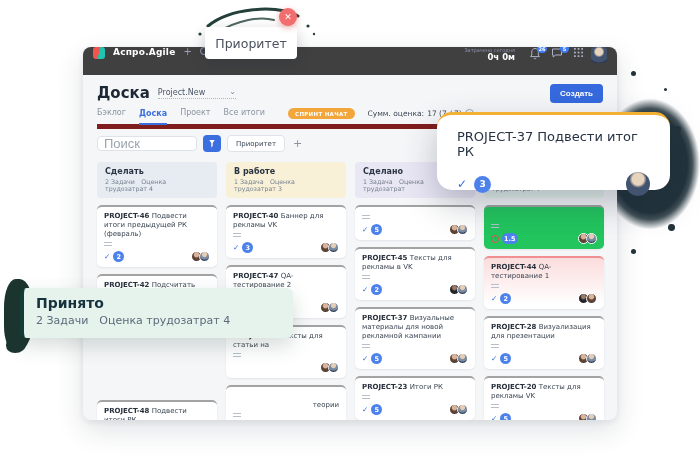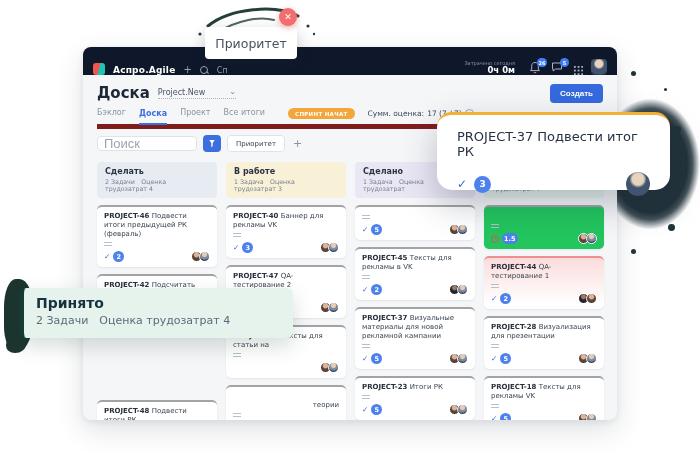--- a/index.html
+++ b/index.html
@@ -17,21 +17,21 @@
     18px 140px 0 2px #22333b,-2px 96px 0 1px #22333b,-6px 50px 0 2px #22333b;}
   .ink-left{left:4px;top:279px;width:30px;height:72px;border-radius:45% 55% 60% 40%;background:#1c352f;}
   .ink-left::after{content:"";position:absolute;left:2px;top:58px;width:20px;height:16px;border-radius:50% 40% 55% 45%;background:#1c352f;}
   .ink-top{left:190px;top:0;width:130px;height:42px;z-index:2;}
 
   
   .win{position:absolute;left:83px;top:47px;width:534px;height:373px;background:#f5f6f8;border-radius:8px;
        box-shadow:0 10px 28px rgba(30,40,60,.14),0 2px 6px rgba(30,40,60,.08);overflow:hidden;z-index:1;}
 
   
-  .nav{height:28px;background:#0f172a;display:flex;align-items:flex-end;gap:8px;padding:0 10px;}
+  .nav{height:28px;background:#404040;display:flex;align-items:flex-start;gap:8px;padding:0 10px;}
   .logo{width:12px;height:12px;border-radius:3px;background:linear-gradient(105deg,#f0564d 48%,#20c5b2 52%);flex:none;}
   .brand{color:#ffffff;font-size:9px;font-weight:700;letter-spacing:.2px;}
   .nav-ic{color:#9aa0b8;font-size:10px;line-height:1;}
   .nav-search{width:9px;height:9px;position:relative;}
   .nav-search::before{content:"";position:absolute;left:0;top:0;width:6px;height:6px;border:1.2px solid #9aa0b8;border-radius:50%;}
   .nav-search::after{content:"";position:absolute;left:6px;top:6px;width:3px;height:1.2px;background:#9aa0b8;transform:rotate(45deg);}
   .nav-label{color:#9aa0b8;font-size:8px;}
   .nav-spacer{flex:1;}
   .time{text-align:right;margin-right:6px;}
   .time .cap{font-size:5px;color:#8f94ad;}
@@ -381,21 +381,21 @@
           <div class="cf">
             <span class="chk">✓</span>
             <span class="est">5</span>
             <span class="avs">
                 <i class="av av-w"></i>
                 <i class="av av-m"></i>
               </span>
           </div>
         </div>
         <div class="card">
-          <div class="ct"><span class="cid">PROJECT-18</span> <span>Тексты для рекламы VK</span></div>
+          <div class="ct"><span class="cid">PROJECT-20</span> <span>Тексты для рекламы VK</span></div>
           <div class="dicon"></div>
           <div class="cf">
             <span class="chk">✓</span>
             <span class="est">5</span>
             <span class="avs">
                 <i class="av av-w"></i>
                 <i class="av av-m"></i>
               </span>
           </div>
         </div>

